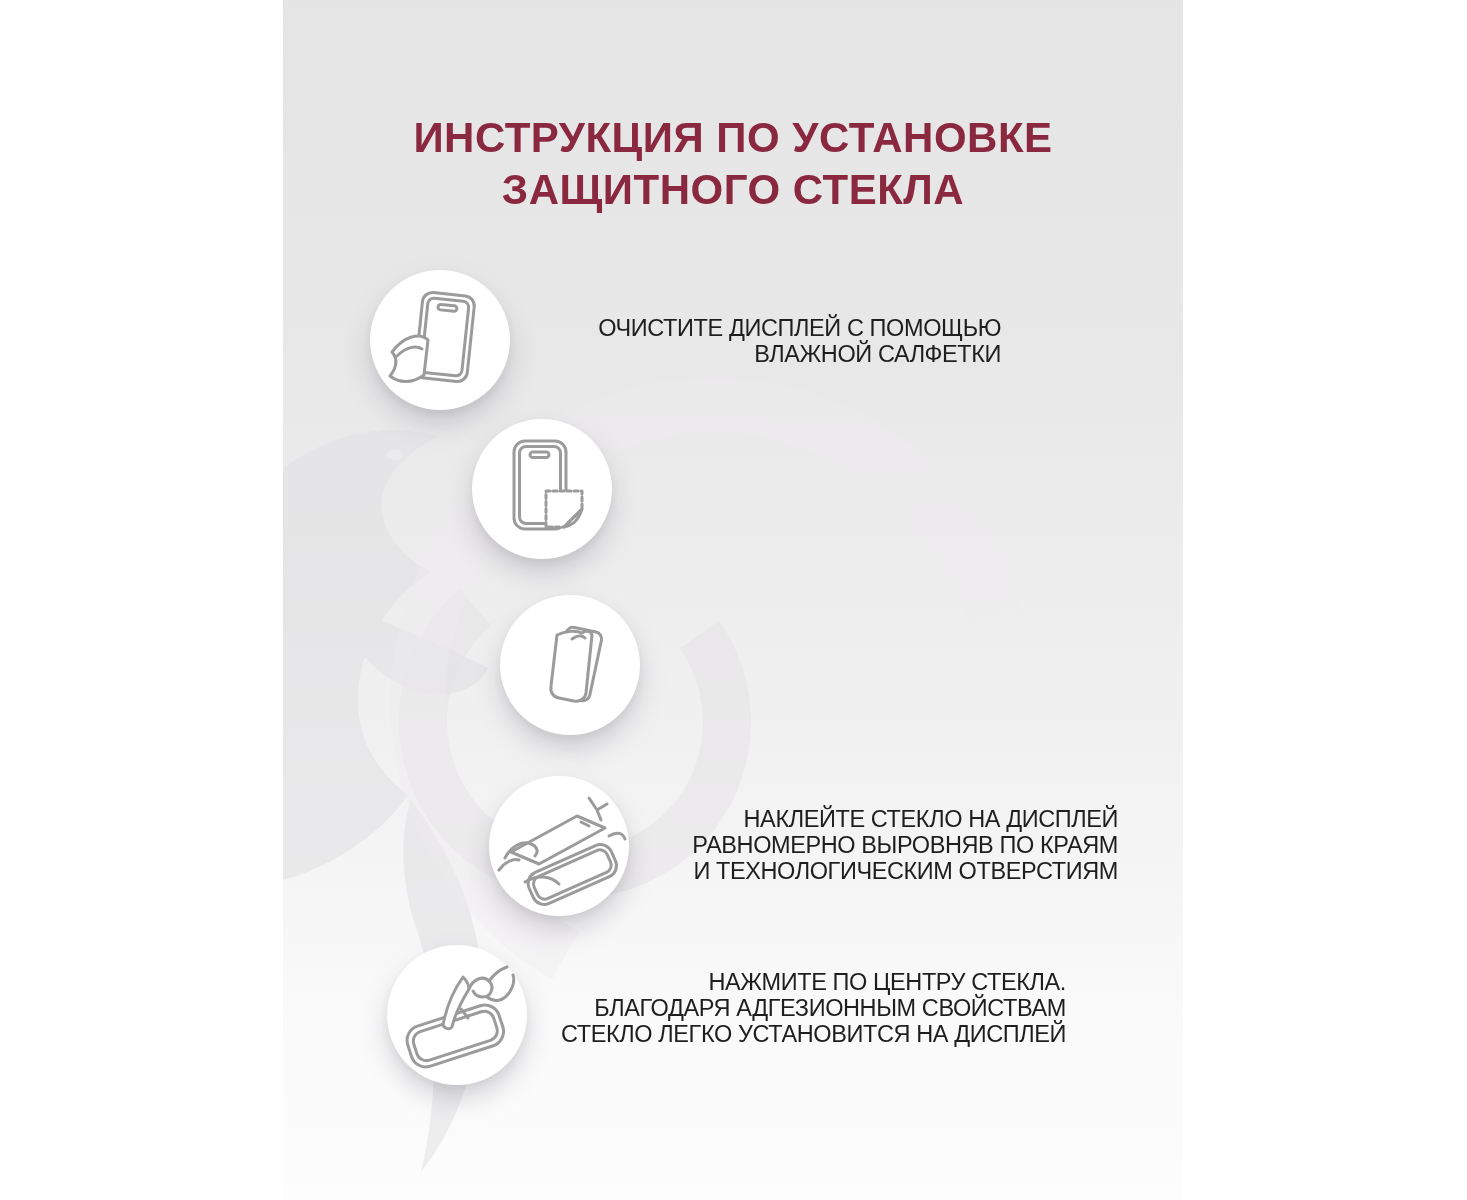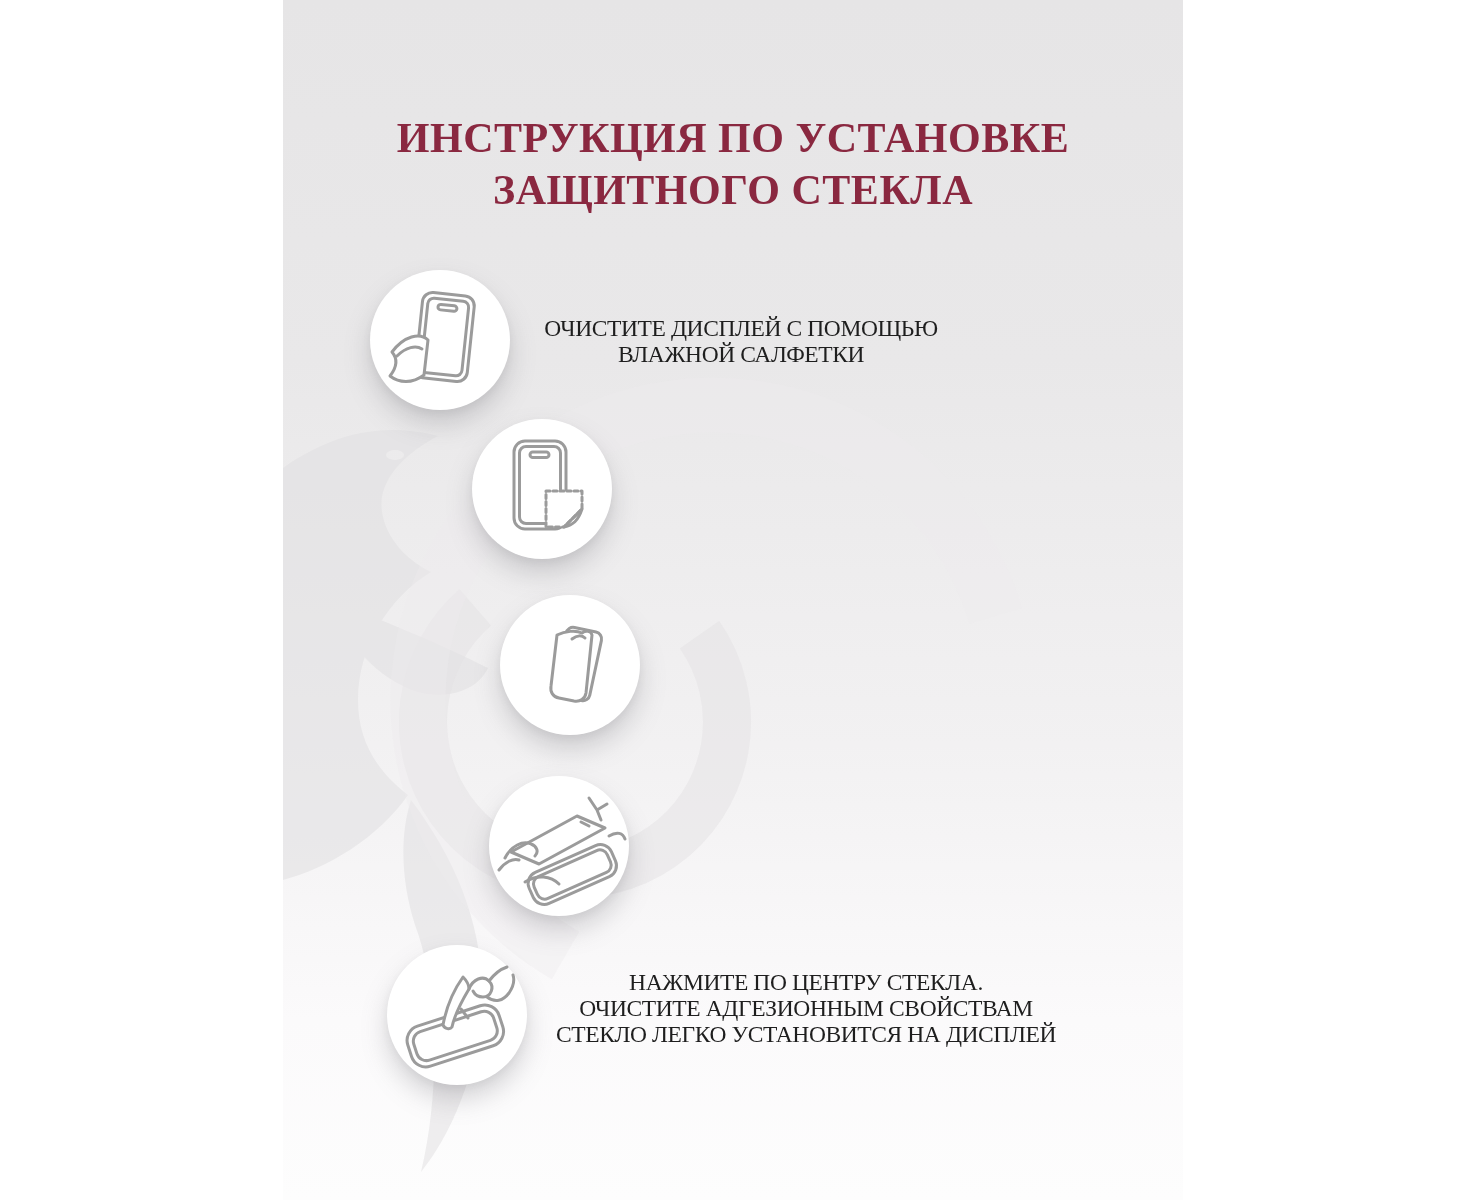--- a/index.html
+++ b/index.html
@@ -1,29 +1,29 @@
 <!DOCTYPE html>
 <html><head>
 <meta charset="utf-8">
 <style>
   html,body{margin:0;padding:0;background:#ffffff;}
   .page{position:relative;width:1467px;height:1200px;background:#ffffff;overflow:hidden;
-        font-family:Liberation Serif, serif;}
+        font-family:Liberation Sans, sans-serif;}
   .panel{position:absolute;left:283px;top:0;width:900px;height:1200px;
          background:linear-gradient(180deg,#e6e5e6 0%,#e9e8e9 30%,#f2f1f2 62%,#fbfafb 85%,#fdfdfd 100%);
          overflow:hidden;}
   .watermark{position:absolute;left:0;top:0;pointer-events:none;}
   .title{position:absolute;left:50%;top:112px;transform:translateX(-50%);
          width:860px;text-align:center;color:#8a2840;font-weight:bold;
          font-size:42px;line-height:52px;letter-spacing:0.5px;white-space:pre-line;}
   .circle{position:absolute;width:140px;height:140px;border-radius:50%;background:#ffffff;
           box-shadow:0 14px 26px rgba(110,110,120,0.28), 0 4px 8px rgba(0,0,0,0.05);
           display:flex;align-items:center;justify-content:center;}
   .circle svg{display:block;}
-  .step-text{position:absolute;transform:translate(-50%,-50%);width:520px;text-align:center;
+  .step-text{position:absolute;transform:translate(-50%,-50%);width:520px;text-align:right;
              color:#1e1e1e;font-size:23.5px;line-height:26px;letter-spacing:-0.4px;
              white-space:pre-line;}
   .ic{stroke:#9b9b9b;fill:none;stroke-width:3;stroke-linecap:round;stroke-linejoin:round;}
   .ic .fillw{fill:#ffffff;}
 </style>
 </head>
 <body>
 
 <div class="page">
   <div class="panel">
@@ -94,35 +94,38 @@
           <path class="fillw" d="M20,74 L86,38 L114,50 L48,86 Z"></path>
           <path d="M90,44 l8,4"></path>
           <path d="M14,80 C20,68 32,62 40,66 C46,68 48,74 44,78"></path>
           <path d="M8,92 C14,84 22,80 28,82"></path>
           <path d="M34,104 C46,96 60,98 68,106"></path>
           <path d="M98,20 L106,32 M106,32 L116,26 M106,32 L110,42"></path>
           <path d="M118,58 C126,53 132,55 134,61"></path>
         </g>
       </svg>
     </div>
+    <div class="step-text" style="left:575px;top:845px;">НАКЛЕЙТЕ СТЕКЛО НА ДИСПЛЕЙ
+РАВНОМЕРНО ВЫРОВНЯВ ПО КРАЯМ
+И ТЕХНОЛОГИЧЕСКИМ ОТВЕРСТИЯМ</div>
 
     <div class="circle" style="left:104px;top:945px;">
       <svg width="136" height="136" viewBox="0 0 136 136">
         <g class="ic">
           <g transform="rotate(-18 66 88)">
             <rect x="18" y="68" width="96" height="42" rx="15"></rect>
             <rect x="24" y="74" width="84" height="30" rx="10"></rect>
           </g>
           <path d="M72,62 l7,9"></path>
           <path class="fillw" d="M54,78 C57,62 64,44 74,30 C78,34 80,38 80,42 C74,52 66,66 63,80
                    C61,83 56,82 54,78 Z"></path>
           <path d="M80,42 C84,32 94,28 100,34 C106,40 102,50 94,50 C90,50 86,48 84,44"></path>
           <path d="M100,34 C106,26 112,22 118,20"></path>
           <path d="M98,50 C106,56 114,54 120,46 C124,40 126,34 124,28"></path>
         </g>
       </svg>
     </div>
     <div class="step-text" style="left:523px;top:1008px;">НАЖМИТЕ ПО ЦЕНТРУ СТЕКЛА.
-ОЧИСТИТЕ АДГЕЗИОННЫМ СВОЙСТВАМ
+БЛАГОДАРЯ АДГЕЗИОННЫМ СВОЙСТВАМ
 СТЕКЛО ЛЕГКО УСТАНОВИТСЯ НА ДИСПЛЕЙ</div>
 
   </div>
 </div>
 
 </body></html>

